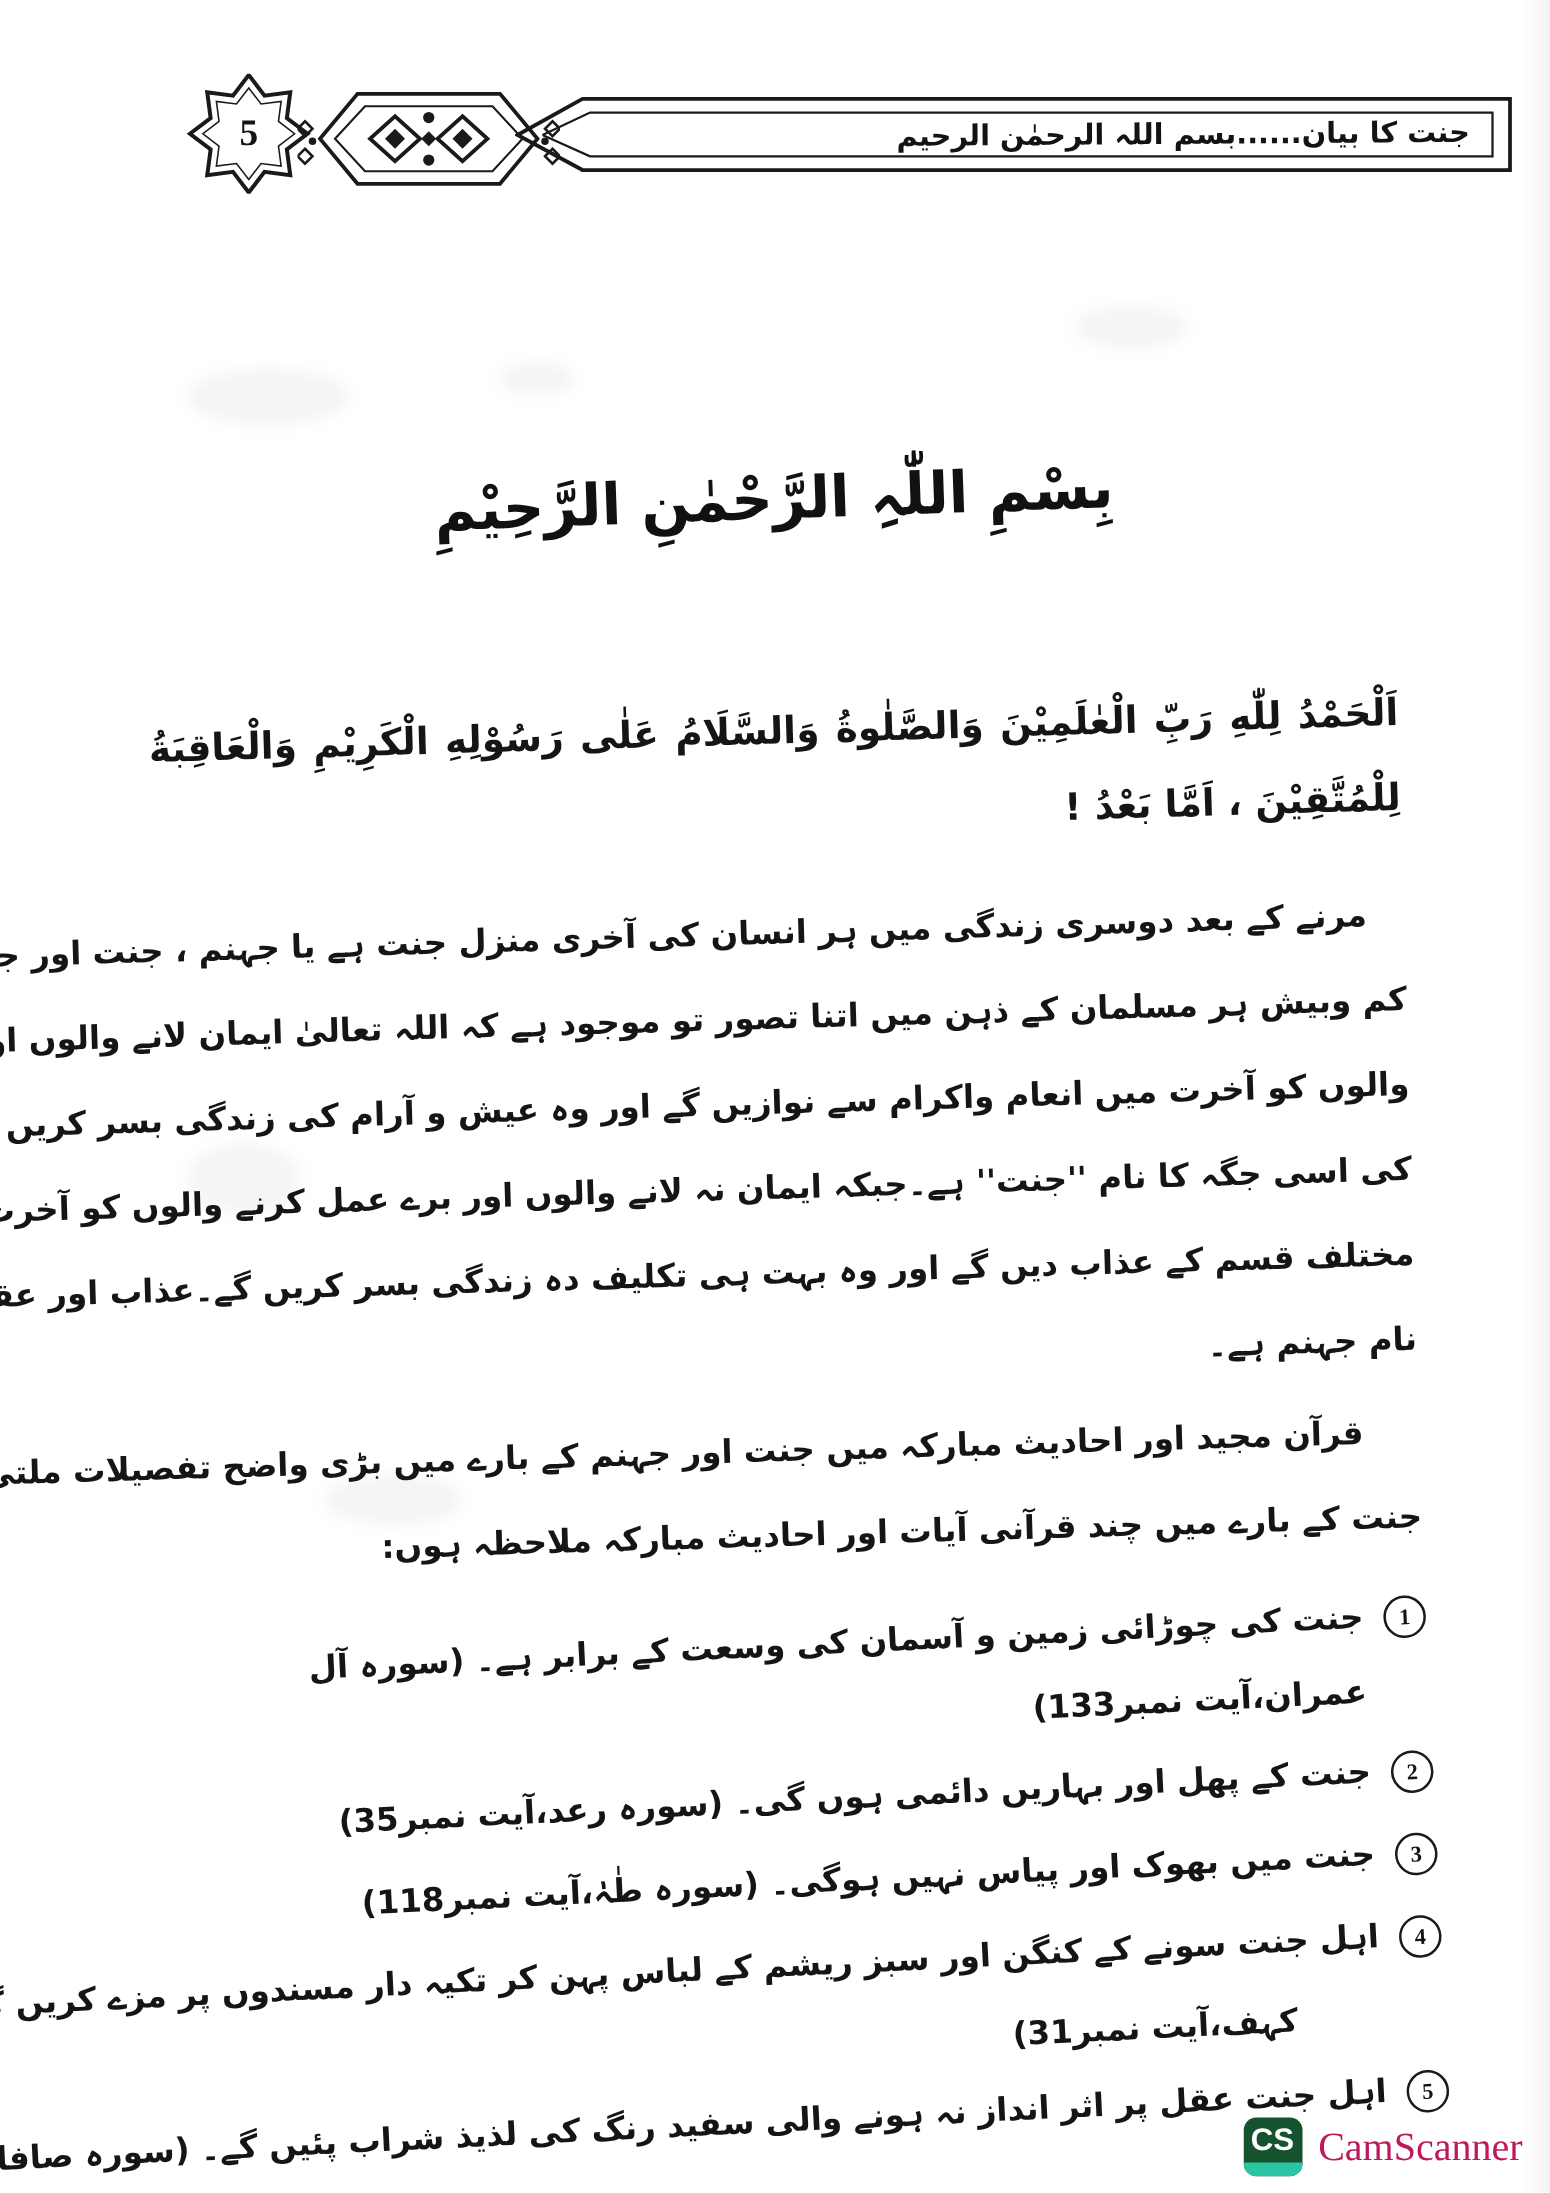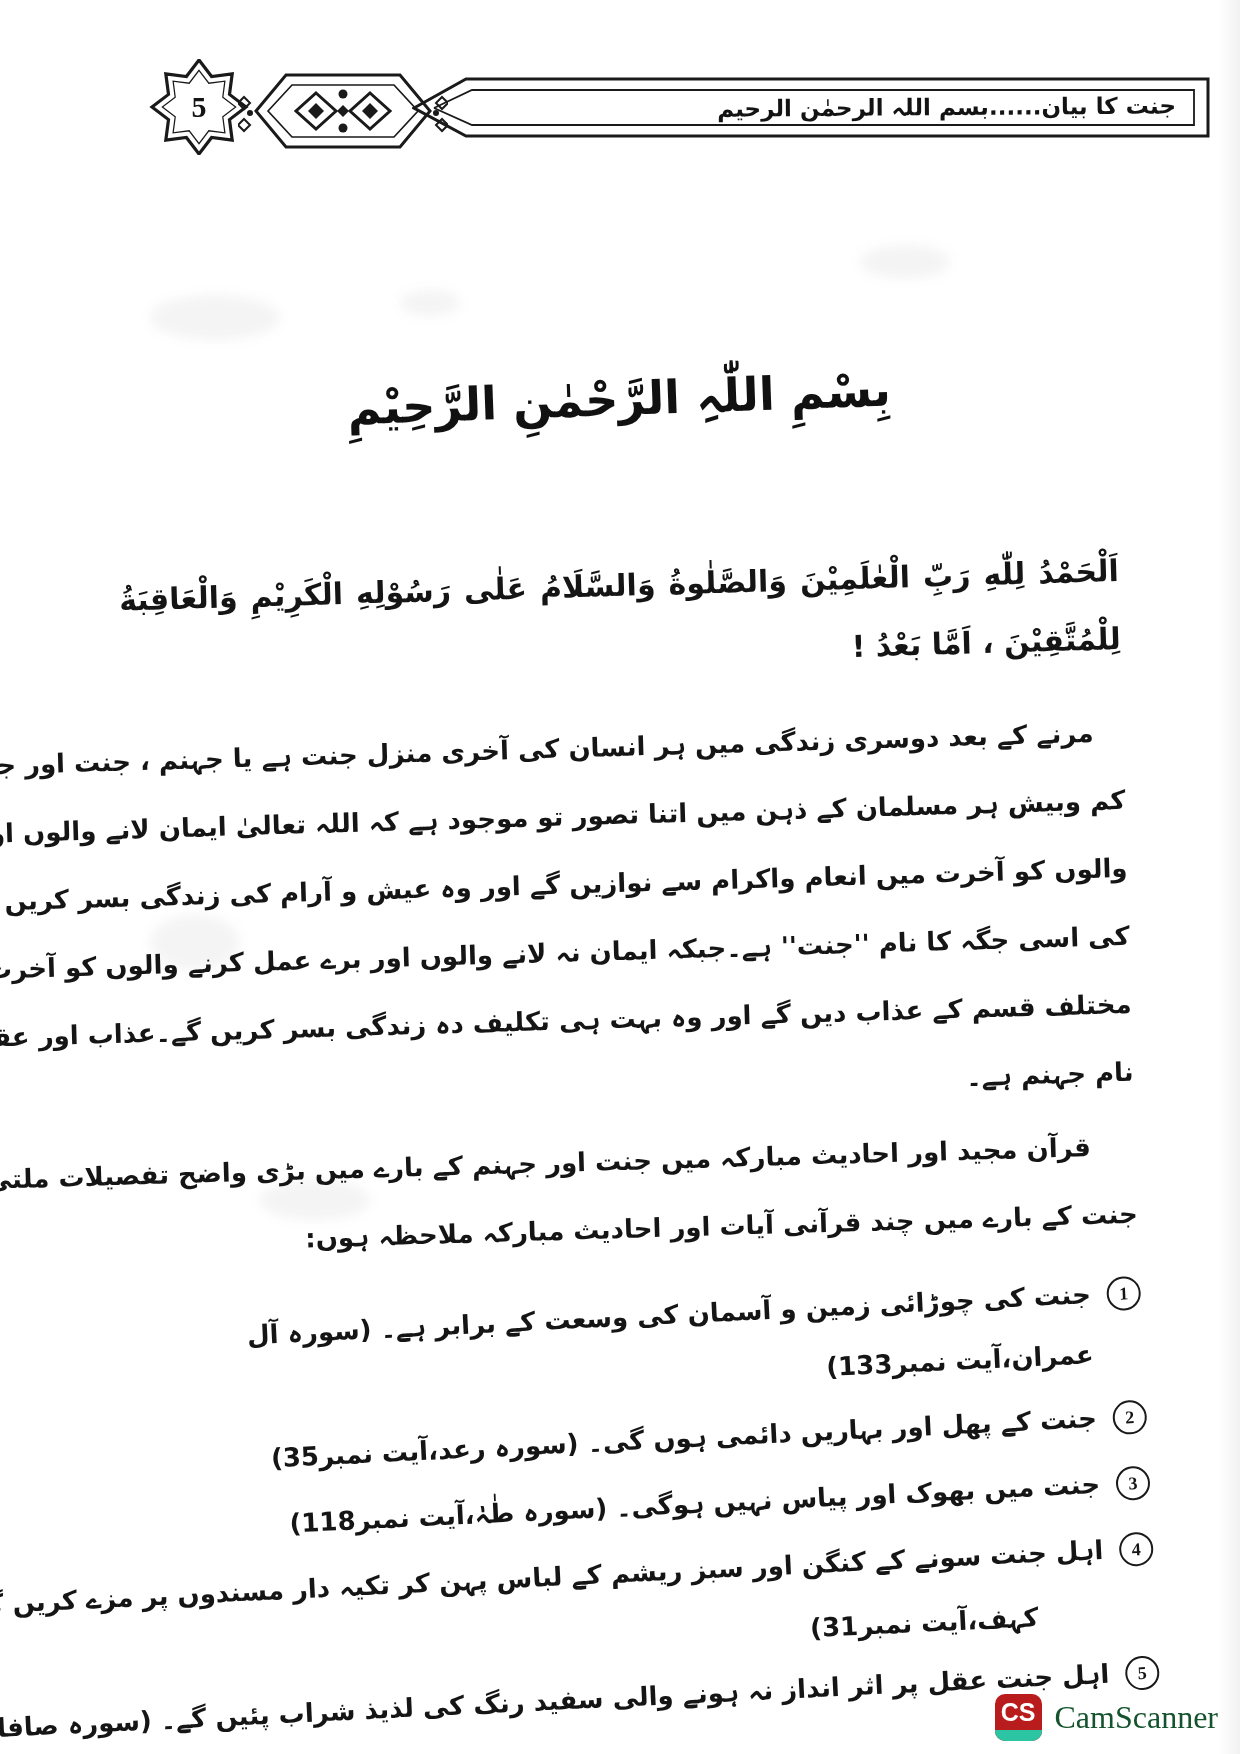--- a/index.html
+++ b/index.html
@@ -69,32 +69,32 @@
   .li-text.grow{flex:1;text-align:justify;text-align-last:justify;white-space:nowrap;}
   .li-cont{font-size:26px;font-weight:bold;line-height:56px;height:58px;
            text-align:right;padding-left:0;padding-right:118px;
            box-sizing:border-box;}
   .tilt-more{transform:rotate(-1.1deg);transform-origin:top right;}
   
   #watermark{position:absolute;right:22px;bottom:12px;height:50px;
              display:flex;align-items:center;}
   #cs-icon{
     width:47px;height:47px;border-radius:10px;position:relative;overflow:hidden;
-    background:#b91c1c;flex:0 0 auto;
+    background:#14532d;flex:0 0 auto;
   }
   #cs-icon .cs-letters{
     position:absolute;top:1px;left:0;width:100%;height:35px;
     display:flex;align-items:center;justify-content:center;
     font-family:"Liberation Sans",sans-serif;font-weight:bold;
     font-size:25px;color:#ffffff;letter-spacing:0px;
   }
   #cs-icon .cs-strip{position:absolute;bottom:0;left:0;width:100%;height:11px;background:#2bc5a4;}
   #wm-label{
     margin-left:13px;font-family:"Liberation Serif",serif;
-    font-size:32px;color:#14532d;
+    font-size:32px;color:#be185d;
   }
   svg .ink{stroke:#1a1a1a;fill:none;}
 </style>
 </head>
 <body>
 
 <div class="smudge" style="left:150px;top:295px;width:130px;height:45px;"></div>
 <div class="smudge" style="left:400px;top:290px;width:60px;height:26px;"></div>
 <div class="smudge" style="left:860px;top:245px;width:90px;height:34px;"></div>
 <div class="smudge" style="left:150px;top:915px;width:90px;height:55px;"></div>

